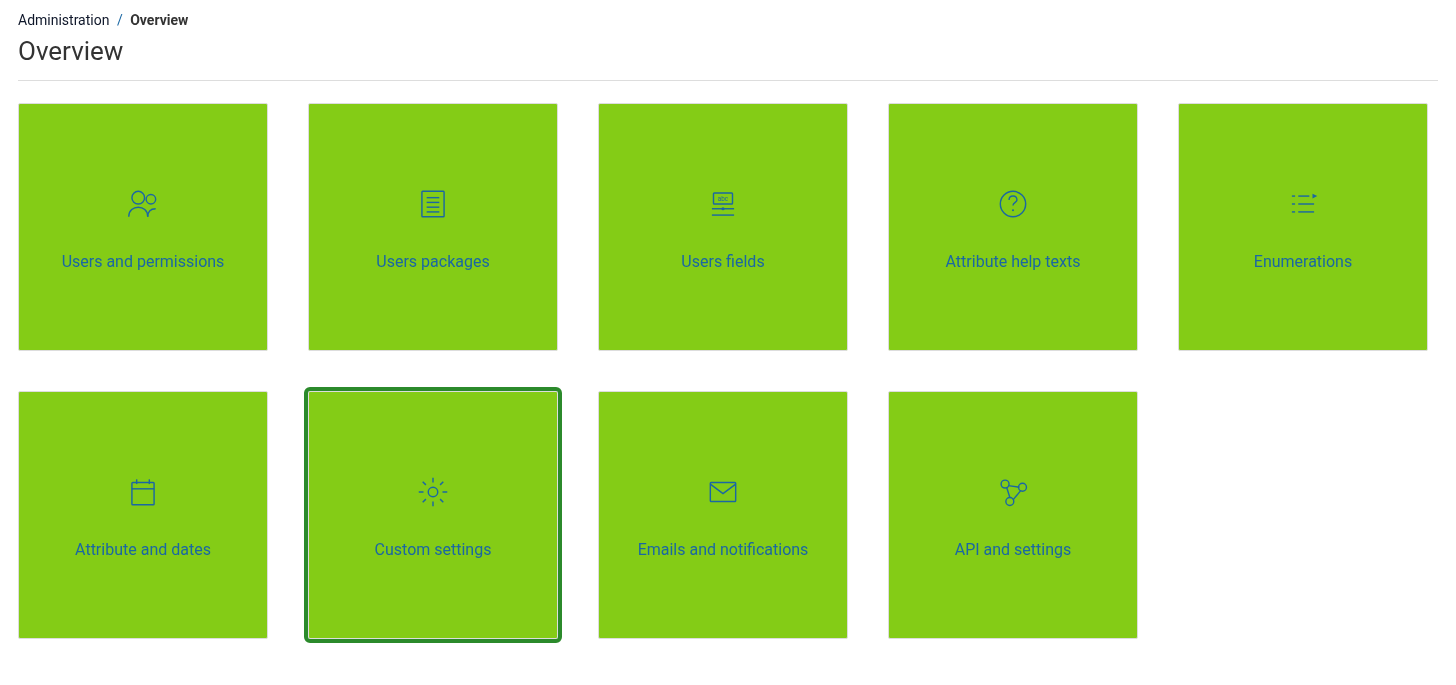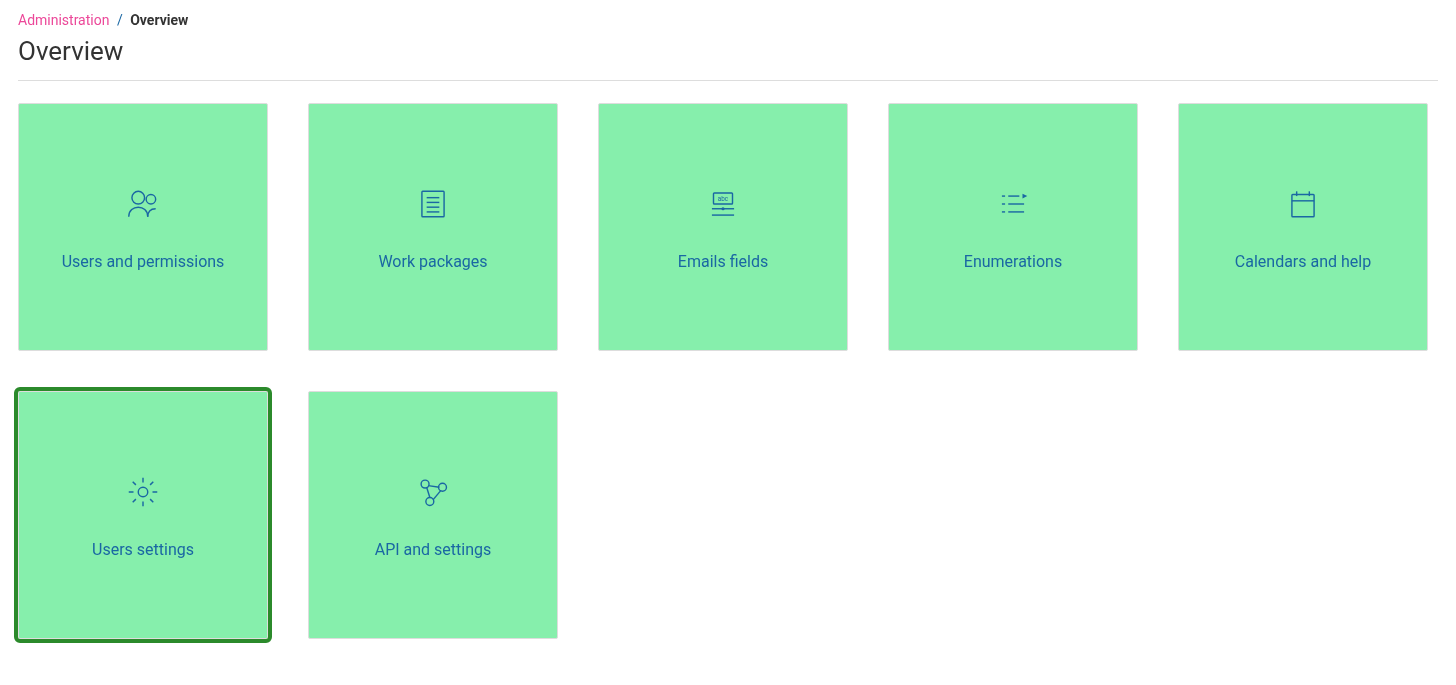--- a/index.html
+++ b/index.html
@@ -8,21 +8,21 @@
     padding: 12px 18px;
     font-family: -apple-system, BlinkMacSystemFont, "Segoe UI", Roboto, sans-serif;
     background: #fff;
     color: #333;
   }
   .breadcrumb {
     font-size: 14px;
     margin-bottom: 6px;
   }
   .breadcrumb a {
-    color: #ec4899;
+    color: #0f172a;
     text-decoration: none;
     margin-top: 21px;
   }
   .breadcrumb .sep {
     color: #1a67a3;
     margin: 0 4px;
   }
   .breadcrumb .current {
     font-weight: 700;
     color: #333;
@@ -39,21 +39,21 @@
     margin: 0 0 22px;
   }
   .grid {
     display: grid;
     grid-template-columns: repeat(5, 250px);
     gap: 40px;
   }
   .card {
     width: 250px;
     height: 248px;
-    background: #86efac;
+    background: #84cc16;
     border: 1px solid #ddd;
     border-radius: 2px;
     display: flex;
     flex-direction: column;
     align-items: center;
     justify-content: center;
     cursor: pointer;
     position: relative;
   }
   .card .icon {
@@ -111,37 +111,47 @@
   <div class="card">
     <span class="icon">
       <svg viewBox="0 0 48 48">
         <rect x="10" y="8" width="28" height="32" rx="1"></rect>
         <line x1="16" y1="16" x2="32" y2="16"></line>
         <line x1="16" y1="22" x2="32" y2="22"></line>
         <line x1="16" y1="28" x2="32" y2="28"></line>
         <line x1="16" y1="34" x2="32" y2="34"></line>
       </svg>
     </span>
-    <span class="label">Work packages</span>
+    <span class="label">Users packages</span>
   </div>
 
 
   <div class="card">
     <span class="icon">
       <svg viewBox="0 0 48 48">
         <rect x="12" y="10" width="24" height="14" rx="1"></rect>
         <text x="24" y="20" font-size="8" text-anchor="middle" fill="#1a67a3" stroke="none">abc</text>
         <line x1="10" y1="30" x2="38" y2="30"></line>
         <circle cx="24" cy="30" r="2" fill="#1a67a3" stroke="none"></circle>
         <line x1="10" y1="38" x2="38" y2="38"></line>
       </svg>
     </span>
-    <span class="label">Emails fields</span>
-  </div>
-
+    <span class="label">Users fields</span>
+  </div>
+
+  <div class="card">
+    <span class="icon">
+      <svg viewBox="0 0 48 48">
+        <circle cx="24" cy="24" r="16"></circle>
+        <path d="M19 19c0-3 2-5 5-5s5 2 5 5c0 3-5 3-5 7"></path>
+        <circle cx="24" cy="32" r="1.3" fill="#1a67a3" stroke="none"></circle>
+      </svg>
+    </span>
+    <span class="label">Attribute help texts</span>
+  </div>
 
   <div class="card">
     <span class="icon">
       <svg viewBox="0 0 48 48">
         <line x1="10" y1="14" x2="14" y2="14"></line>
         <line x1="18" y1="14" x2="32" y2="14"></line>
         <polygon points="36,11 42,14 36,17" fill="#1a67a3" stroke="none"></polygon>
         <line x1="10" y1="24" x2="14" y2="24"></line>
         <line x1="18" y1="24" x2="38" y2="24"></line>
         <line x1="10" y1="34" x2="14" y2="34"></line>
@@ -153,33 +163,42 @@
 
   <div class="card">
     <span class="icon">
       <svg viewBox="0 0 48 48">
         <rect x="10" y="12" width="28" height="28" rx="1"></rect>
         <line x1="10" y1="20" x2="38" y2="20"></line>
         <line x1="16" y1="8" x2="16" y2="14"></line>
         <line x1="32" y1="8" x2="32" y2="14"></line>
       </svg>
     </span>
-    <span class="label">Calendars and help</span>
+    <span class="label">Attribute and dates</span>
   </div>
 
   <div class="card highlighted">
     <span class="icon">
       <svg viewBox="0 0 48 48">
         <circle cx="24" cy="24" r="6"></circle>
         <path d="M24 6v6M24 36v6M6 24h6M36 24h6M11 11l4 4M33 33l4 4M37 11l-4 4M15 33l-4 4"></path>
       </svg>
     </span>
-    <span class="label">Users settings</span>
-  </div>
-
+    <span class="label">Custom settings</span>
+  </div>
+
+  <div class="card">
+    <span class="icon">
+      <svg viewBox="0 0 48 48">
+        <rect x="8" y="12" width="32" height="24" rx="1"></rect>
+        <path d="M8 14l16 12 16-12"></path>
+      </svg>
+    </span>
+    <span class="label">Emails and notifications</span>
+  </div>
 
   <div class="card">
     <span class="icon">
       <svg viewBox="0 0 48 48">
         <circle cx="14" cy="14" r="5"></circle>
         <circle cx="36" cy="18" r="5"></circle>
         <circle cx="20" cy="36" r="5"></circle>
         <line x1="18" y1="16" x2="32" y2="18"></line>
         <line x1="16" y1="18" x2="20" y2="31"></line>
         <line x1="34" y1="22" x2="24" y2="34"></line>

